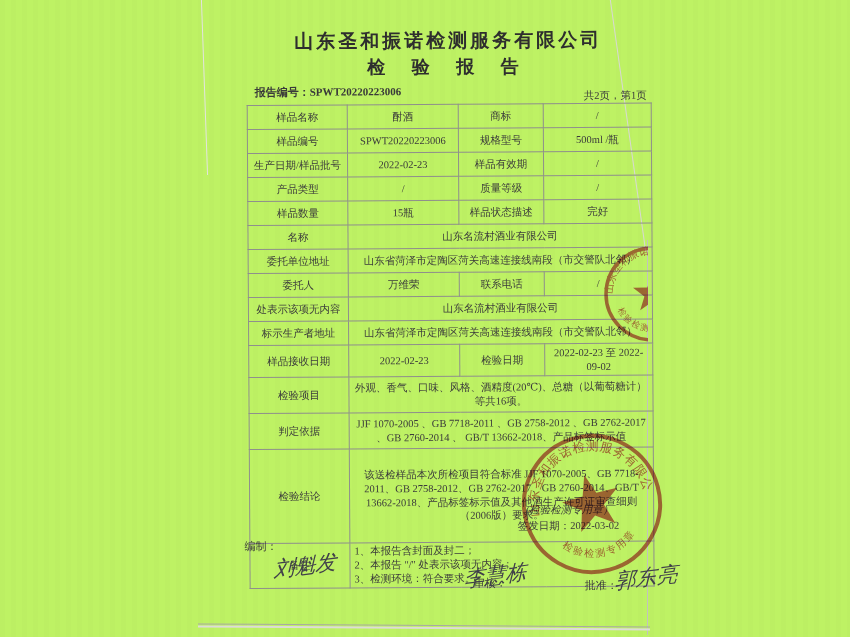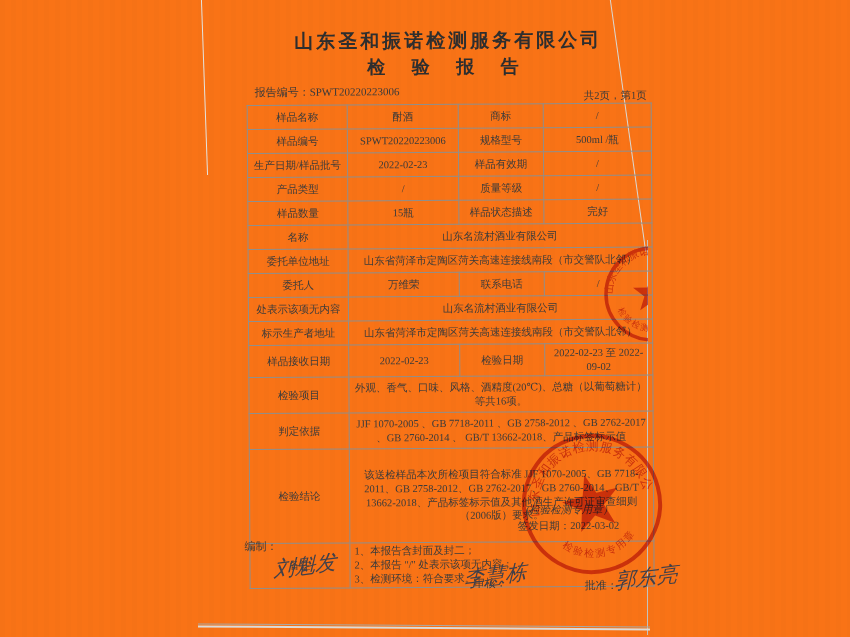--- a/index.html
+++ b/index.html
@@ -1,34 +1,34 @@
 <!DOCTYPE html>
 <html><head>
 <meta charset="utf-8">
 <style>
   html,body{margin:0;padding:0;}
   body{width:850px;height:637px;overflow:hidden;background:#efefec;}
-  .canvas{position:relative;width:850px;height:637px;background:#f97316;
+  .canvas{position:relative;width:850px;height:637px;background:#bef264;
           font-family:"Liberation Serif","DejaVu Serif",serif;color:#3a3a3a;overflow:hidden;}
   .canvas::before{content:"";position:absolute;inset:0;pointer-events:none;
           background:repeating-linear-gradient(90deg,rgba(0,0,0,0.013) 0 5px,rgba(255,255,255,0) 5px 11px);}
   .doc{position:absolute;left:0;top:0;width:850px;height:637px;transform:rotate(-0.35deg);}
 
   
   .edge-right-top{position:absolute;left:609px;top:-6px;width:1px;height:260px;background:#d8d8d4;transform:rotate(-8deg);transform-origin:top left;}
   .edge-right{position:absolute;left:647px;top:240px;width:1px;height:395px;background:#c2c2be;}
   .edge-bottom{position:absolute;left:198px;top:625px;width:452px;height:1px;background:#a9a9a5;transform:rotate(0.4deg);}
   .edge-bottom-shadow{position:absolute;left:198px;top:627px;width:452px;height:2px;background:#dddcd8;transform:rotate(0.4deg);}
   .crease-topleft{position:absolute;left:204px;top:0;width:1px;height:175px;background:#e3e3df;transform:rotate(-2deg);}
 
   .company-title{position:absolute;left:225px;top:28px;width:450px;text-align:center;
           font-size:19px;font-weight:bold;letter-spacing:3px;color:#2e2e2e;}
   .report-title{position:absolute;left:225px;top:55px;width:450px;text-align:center;
           font-size:18px;font-weight:bold;letter-spacing:11px;color:#2e2e2e;}
-  .report-no{position:absolute;left:256px;top:84px;font-size:11px;font-weight:normal;color:#3a3a3a;}
+  .report-no{position:absolute;left:256px;top:84px;font-size:11px;font-weight:bold;color:#3a3a3a;}
   .pagination{position:absolute;left:480px;top:90px;width:168px;text-align:right;font-size:10.5px;}
 
   table.report{position:absolute;left:248px;top:104px;width:404px;border-collapse:collapse;table-layout:fixed;}
   table.report td{border:1px solid #8f8f8c;font-size:10.5px;text-align:center;vertical-align:middle;
           padding:1px 4px;line-height:1.3;color:#3b3b3b;overflow:hidden;}
   tr.h24{height:24px;} tr.h32{height:32px;} tr.h36{height:36px;} tr.h94{height:94px;} tr.h44{height:44px;}
   td.tl{text-align:left;}
   td.concl{position:relative;text-align:left;vertical-align:top;padding:4px 8px;}
   .cap1{position:absolute;right:40px;bottom:24px;font-size:10.5px;white-space:nowrap;font-style:italic;}
   .cap2{position:absolute;right:34px;bottom:8px;font-size:10.5px;white-space:nowrap;text-align:right;}

